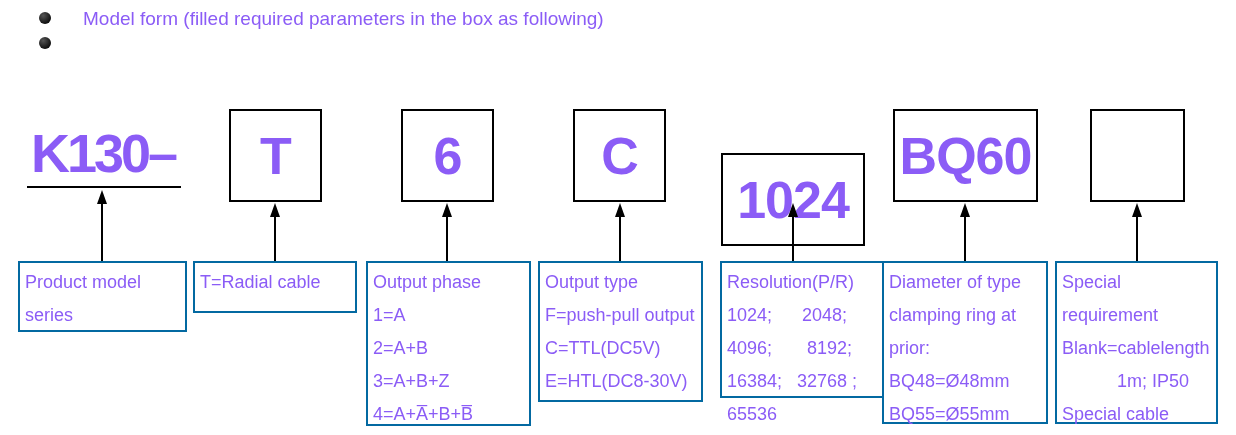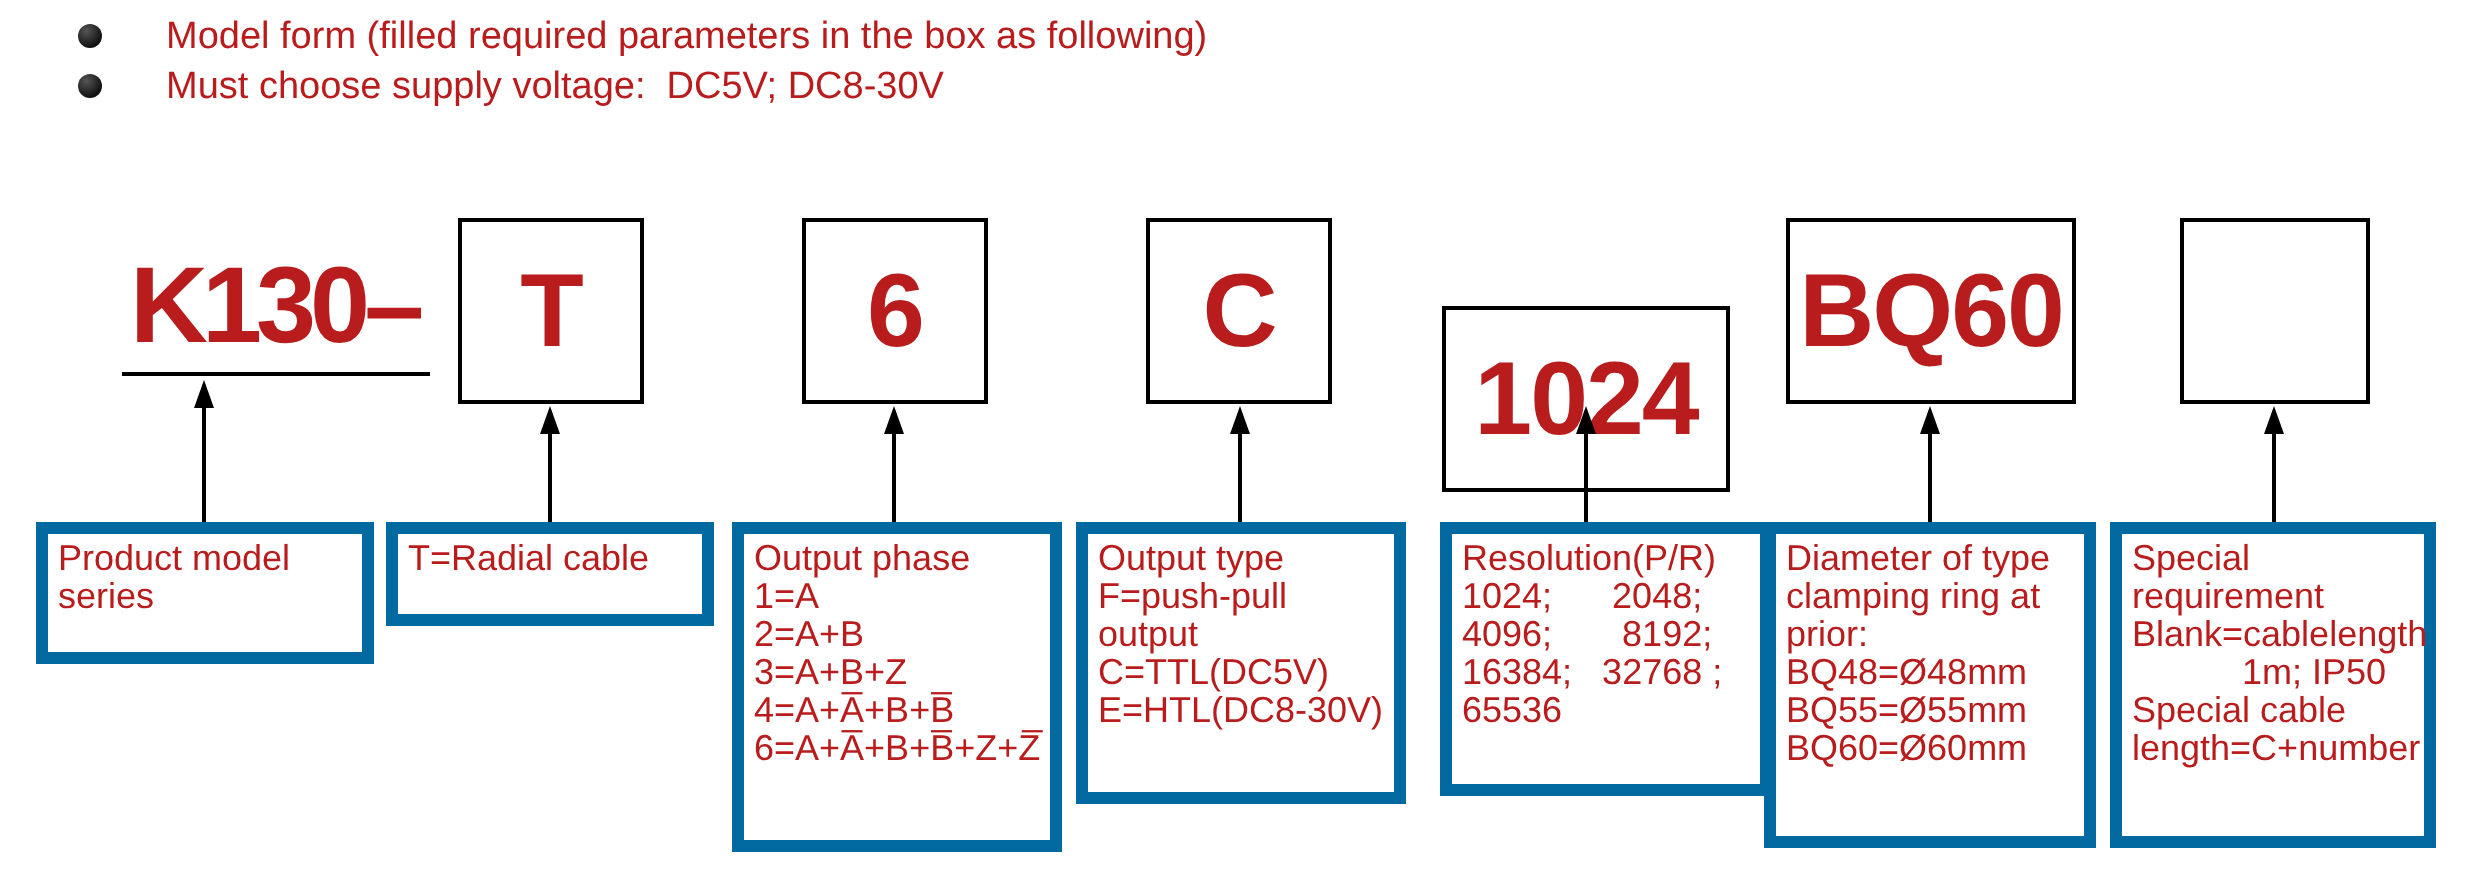--- a/index.html
+++ b/index.html
@@ -5,21 +5,21 @@
   html, body {
     margin: 0;
     padding: 0;
     background: #ffffff;
   }
   .canvas {
     position: relative;
     width: 1236px;
     height: 435px;
     background: #ffffff;
-    color: #b91c1c;
+    color: #8b5cf6;
     font-family: "Liberation Sans", sans-serif;
     overflow: hidden;
   }
 
   
   .bullet-row {
     position: absolute;
     left: 39px;
     display: flex;
     align-items: flex-start;
@@ -43,21 +43,20 @@
   .model-prefix {
     position: absolute;
     left: 27px;
     top: 126px;
     font-size: 54px;
     line-height: 1.0;
     font-weight: bold;
     letter-spacing: -3px;
     padding: 0 6px 6px 4px;
     border-bottom: 2.5px solid #000;
-    margin-left: 34px;
   }
 
   
   .code-box {
     position: absolute;
     top: 109px;
     height: 93px;
     box-sizing: border-box;
     border: 2.5px solid #000;
     background: #fff;
@@ -95,40 +94,39 @@
     margin-left: -1px;
     width: 2px;
     background: #000;
   }
 
   
   .desc-box {
     position: absolute;
     top: 261px;
     box-sizing: border-box;
-    border: 6px solid #0369a1;
+    border: 2px solid #0369a1;
     background: #fff;
     padding: 3px 5px;
     font-size: 18px;
-    line-height: 19px;
+    line-height: 33px;
     white-space: pre-wrap;
   }
 </style>
 </head>
 <body>
 
 <div class="canvas">
 
   <div class="bullet-row" style="top:6px;">
     <span class="dot"></span>
     <span class="bullet-text">Model form (filled required parameters in the box as following)</span>
   </div>
   <div class="bullet-row" style="top:31px;">
     <span class="dot"></span>
-    <span class="bullet-text">Must choose supply voltage:  DC5V; DC8-30V</span>
   </div>
 
   <div class="model-prefix">K130–</div>
 
   <div class="code-box" style="left:229px; width:93px;">T</div>
   <div class="code-box" style="left:401px; width:93px;">6</div>
   <div class="code-box" style="left:573px; width:93px;">C</div>
   <div class="code-box" style="left:721px; width:144px;margin-top:44px;">1024</div>
   <div class="code-box" style="left:893px; width:145px;">BQ60</div>
   <div class="code-box" style="left:1090px; width:95px;"></div>

